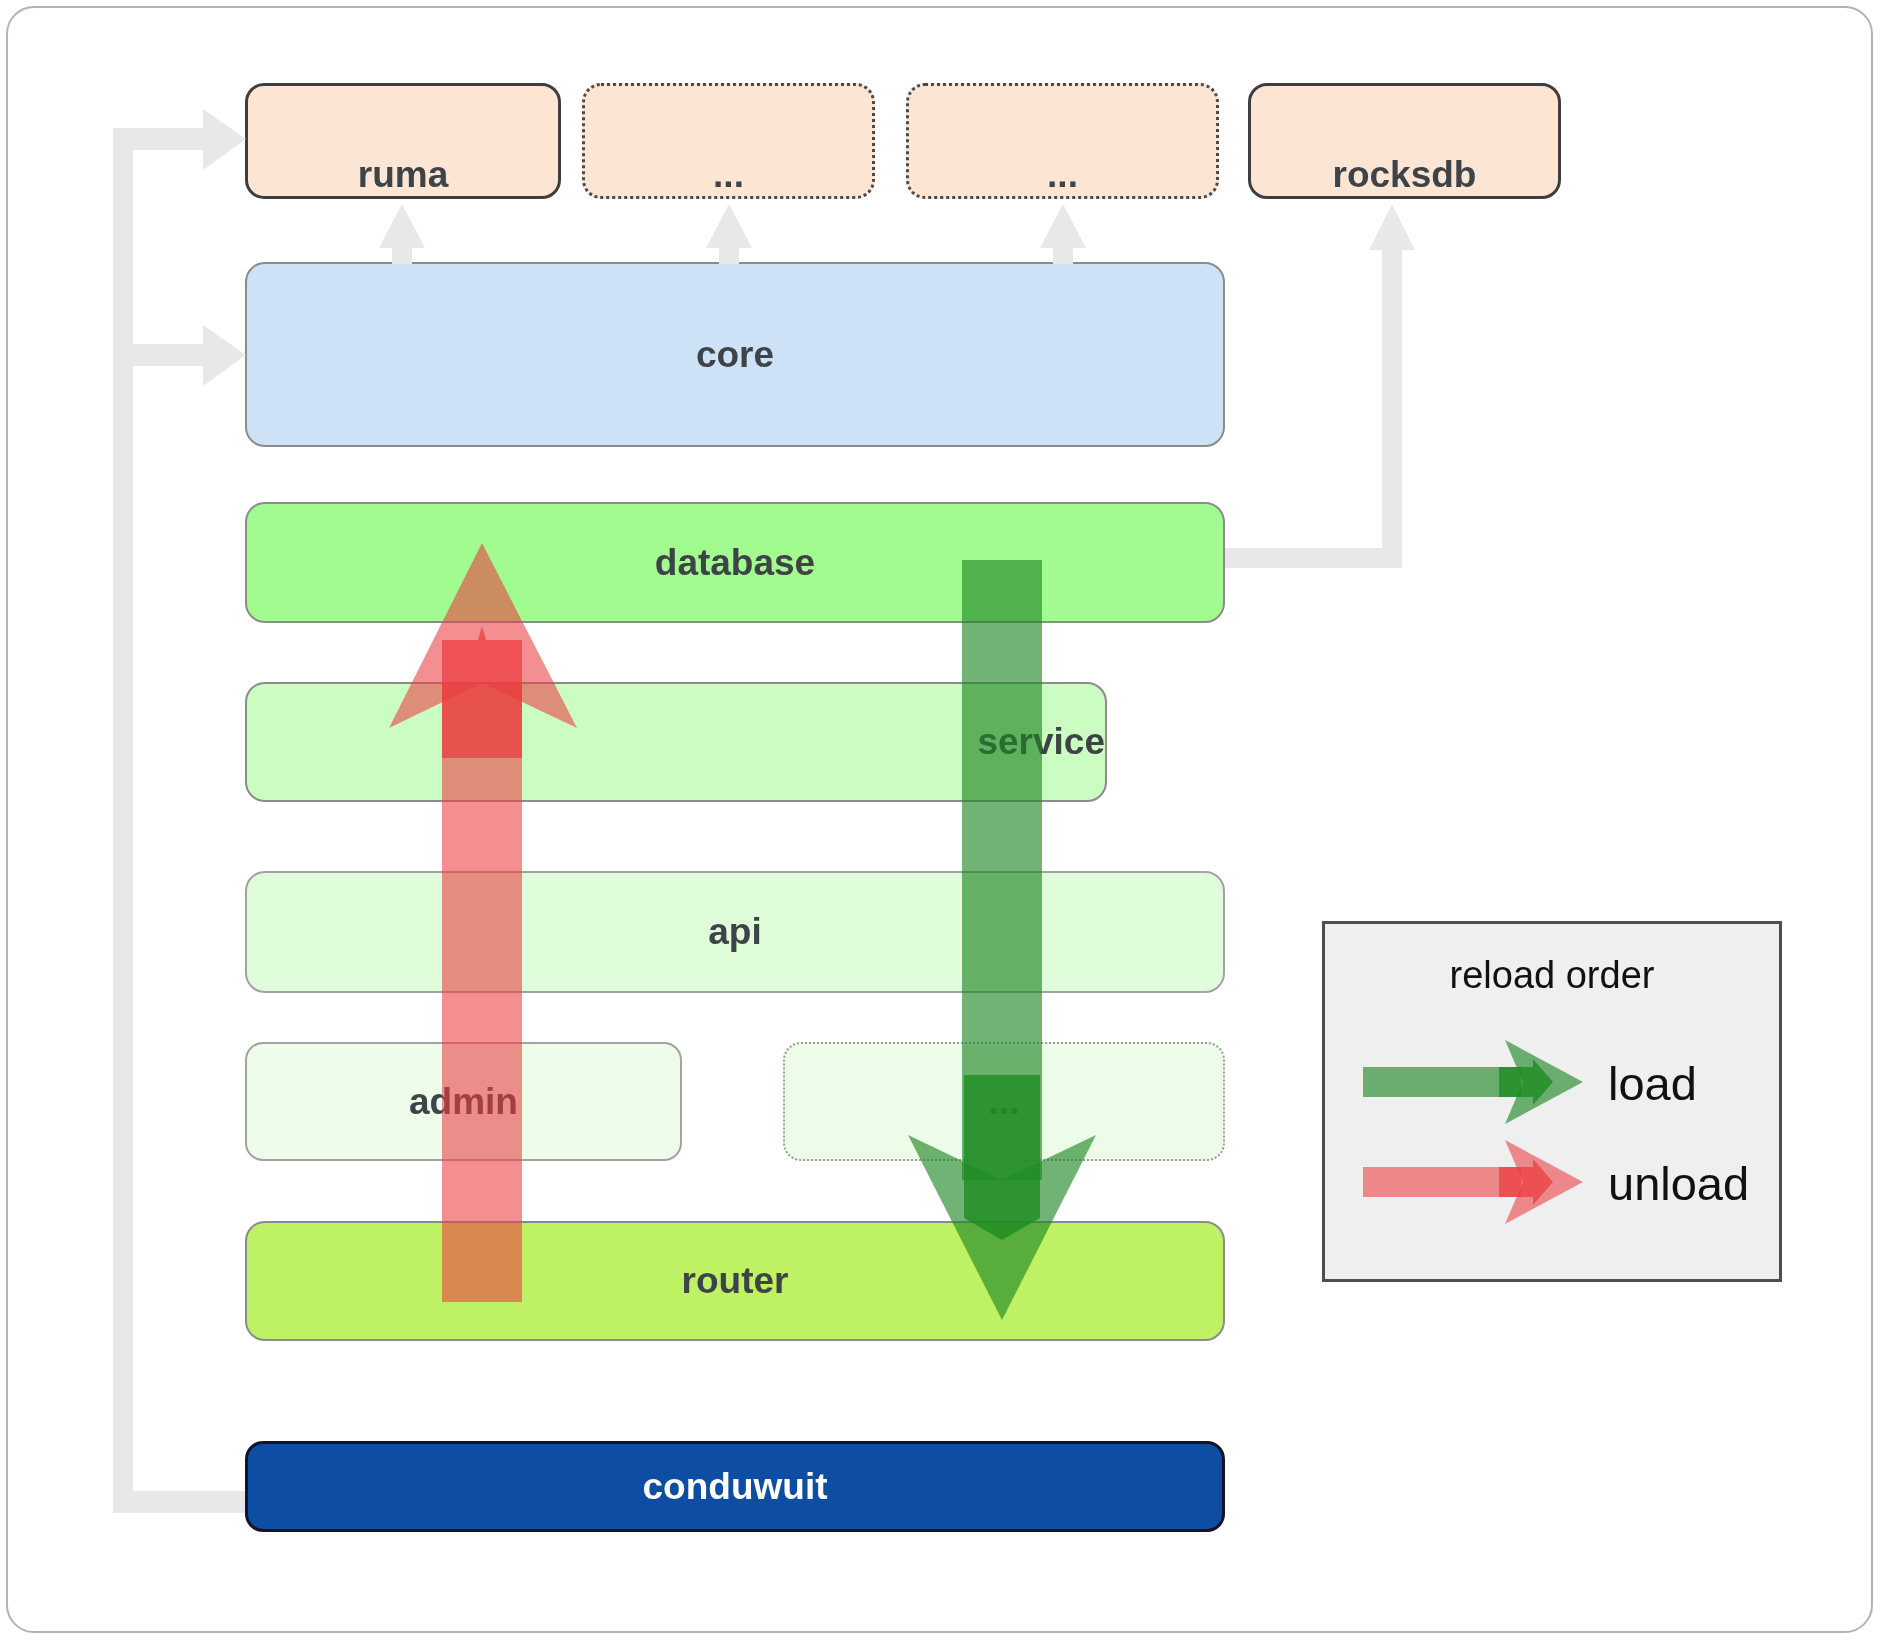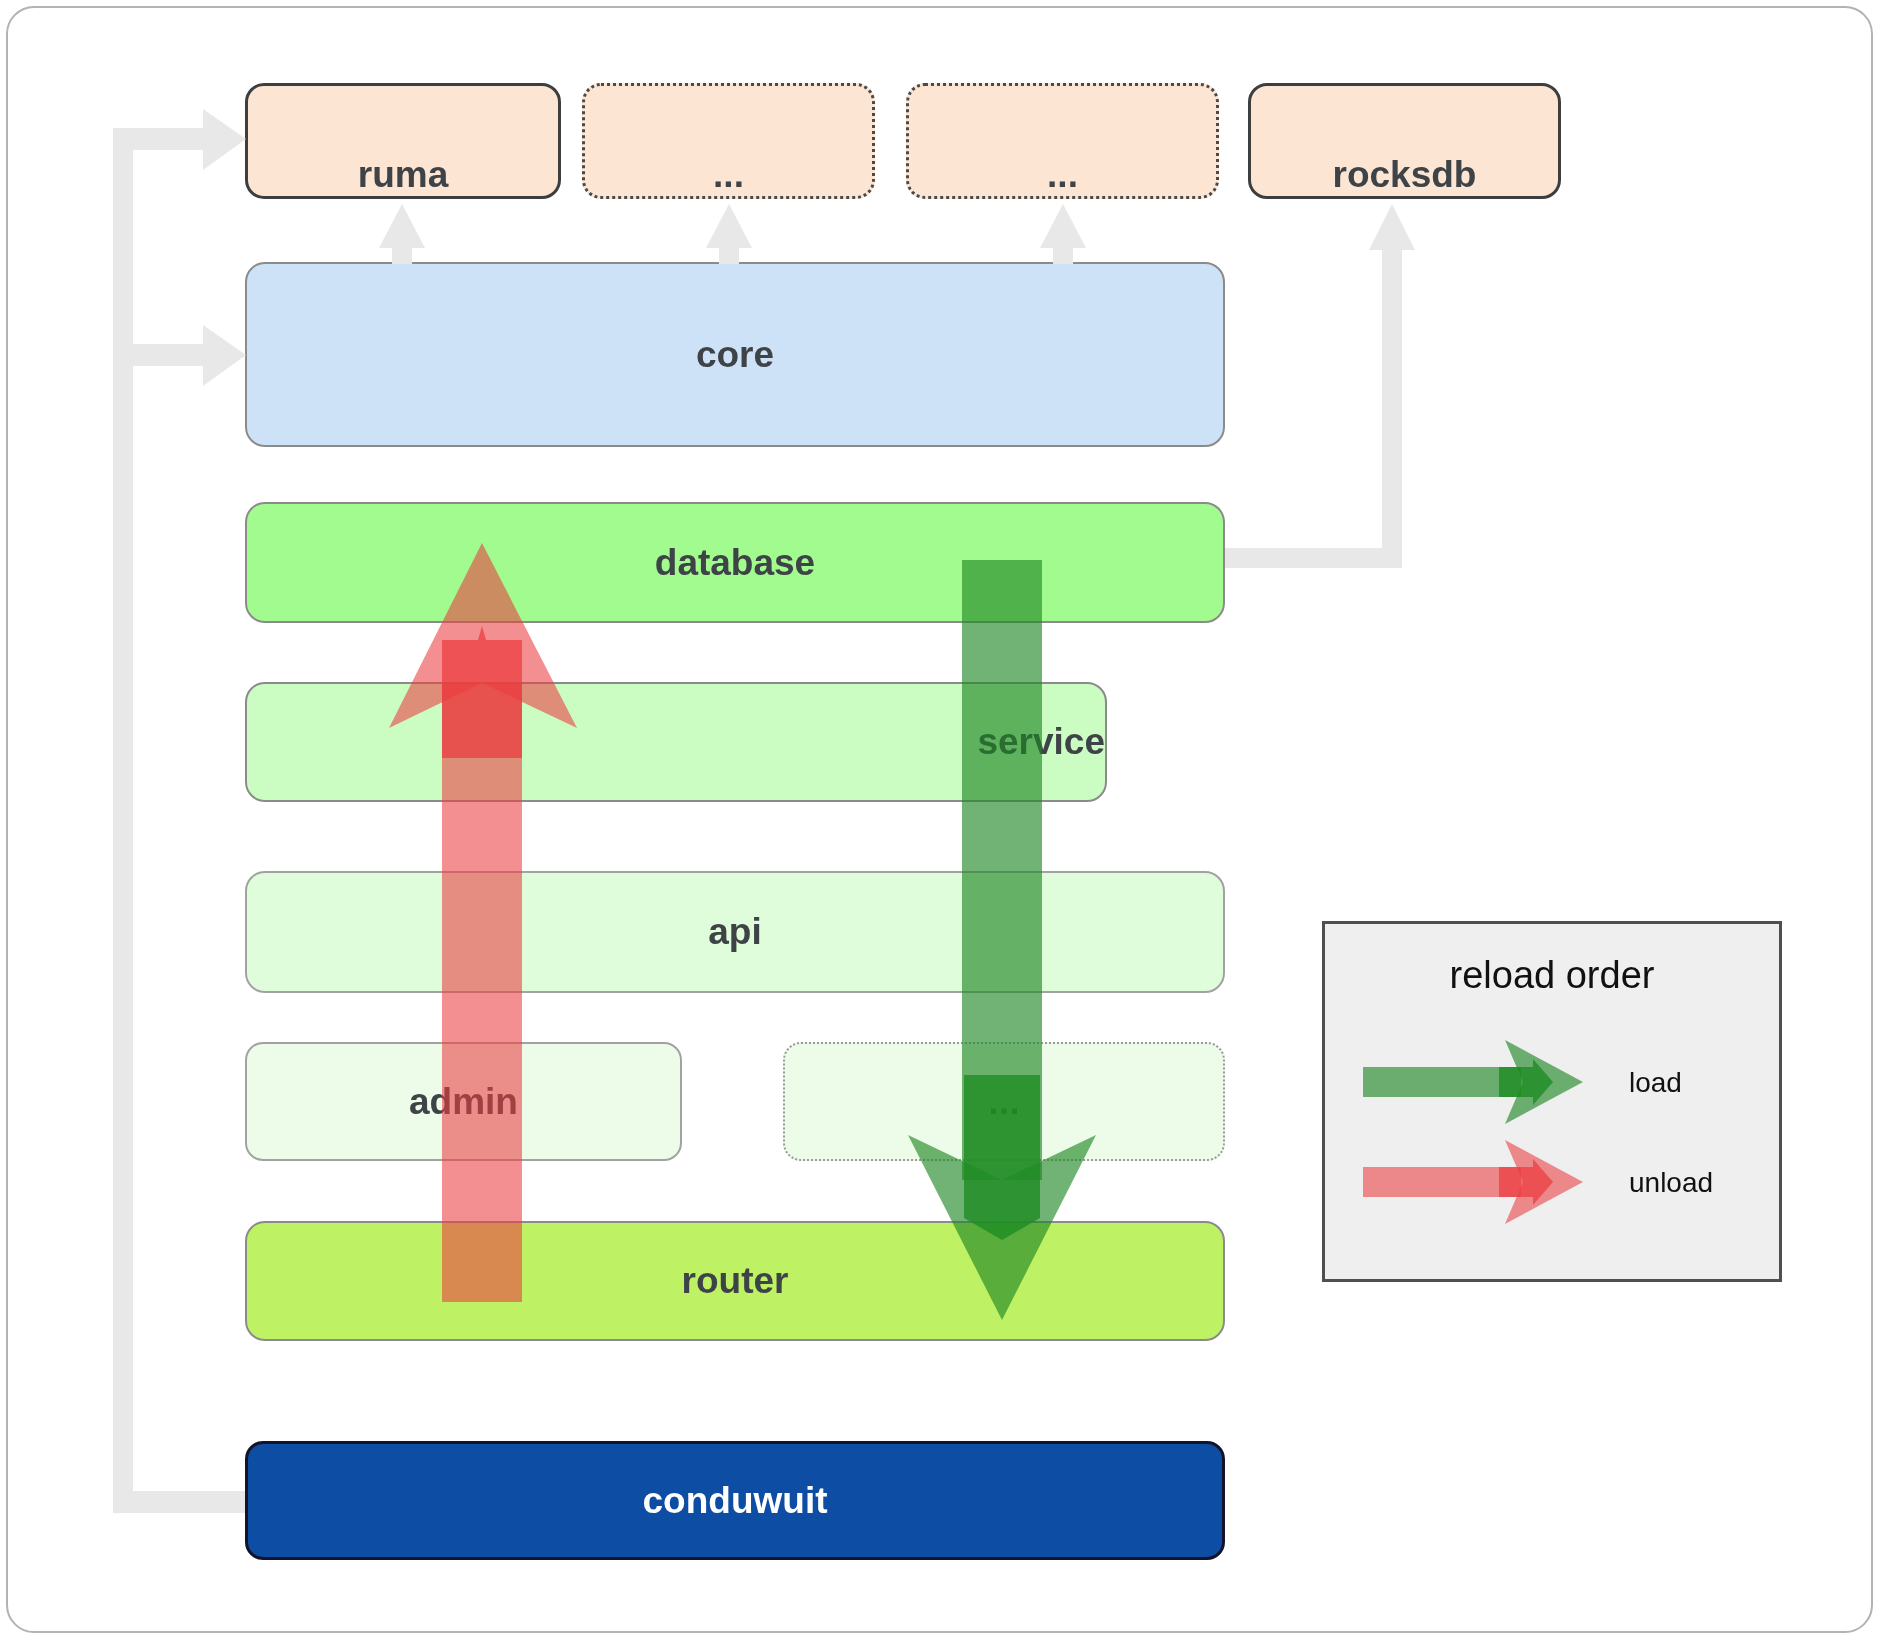--- a/index.html
+++ b/index.html
@@ -32,22 +32,22 @@
     position:absolute;left:1322px;top:921px;width:460px;height:361px;
     background:var(--c-legend_bg);border:3px solid var(--c-legend_border);
     box-sizing:border-box;z-index:2;
   }
   .legend-title{
     position:absolute;left:0;top:30px;width:100%;text-align:center;
     font-size:38px;color:var(--c-legend_text,#111);
   }
   .legend-svg{position:absolute;left:0;top:0;}
   .legend-label{
-    position:absolute;left:304px;height:60px;display:flex;align-items:center;
-    font-size:28px;color:var(--c-legend_text,#111);
+    position:absolute;left:283px;height:60px;display:flex;align-items:center;
+    font-size:47px;color:var(--c-legend_text,#111);
   }
   .legend-label.load{top:129px;}
   .legend-label.unload{top:229px;}
 </style>
 </head>
 <body>
 
 <div class="frame"></div>
 
 <div class="node peach" style="left:245px;top:83px;width:316px;height:116px;">
@@ -77,21 +77,21 @@
 </div>
 <div class="node green4" style="left:245px;top:1042px;width:437px;height:119px;">
   <span>admin</span>
 </div>
 <div class="node green4 dotted" style="left:783px;top:1042px;width:442px;height:119px;">
   <span>...</span>
 </div>
 <div class="node white" style="left:245px;top:1221px;width:980px;height:120px;">
   <span>router</span>
 </div>
-<div class="node navy" style="left:245px;top:1441px;width:980px;height:119px;">
+<div class="node navy" style="left:245px;top:1441px;width:980px;height:91px;">
   <span>conduwuit</span>
 </div>
 
 <svg class="overlay" width="1883" height="1643" viewBox="0 0 1883 1643">
 
   <g style="fill:var(--c-conn)">
     <rect x="113" y="128" width="20" height="1385"></rect>
     <rect x="113" y="1491" width="132" height="22"></rect>
     <rect x="133" y="128" width="72" height="22"></rect>
     <polygon points="203,109 203,170 246,139"></polygon>

